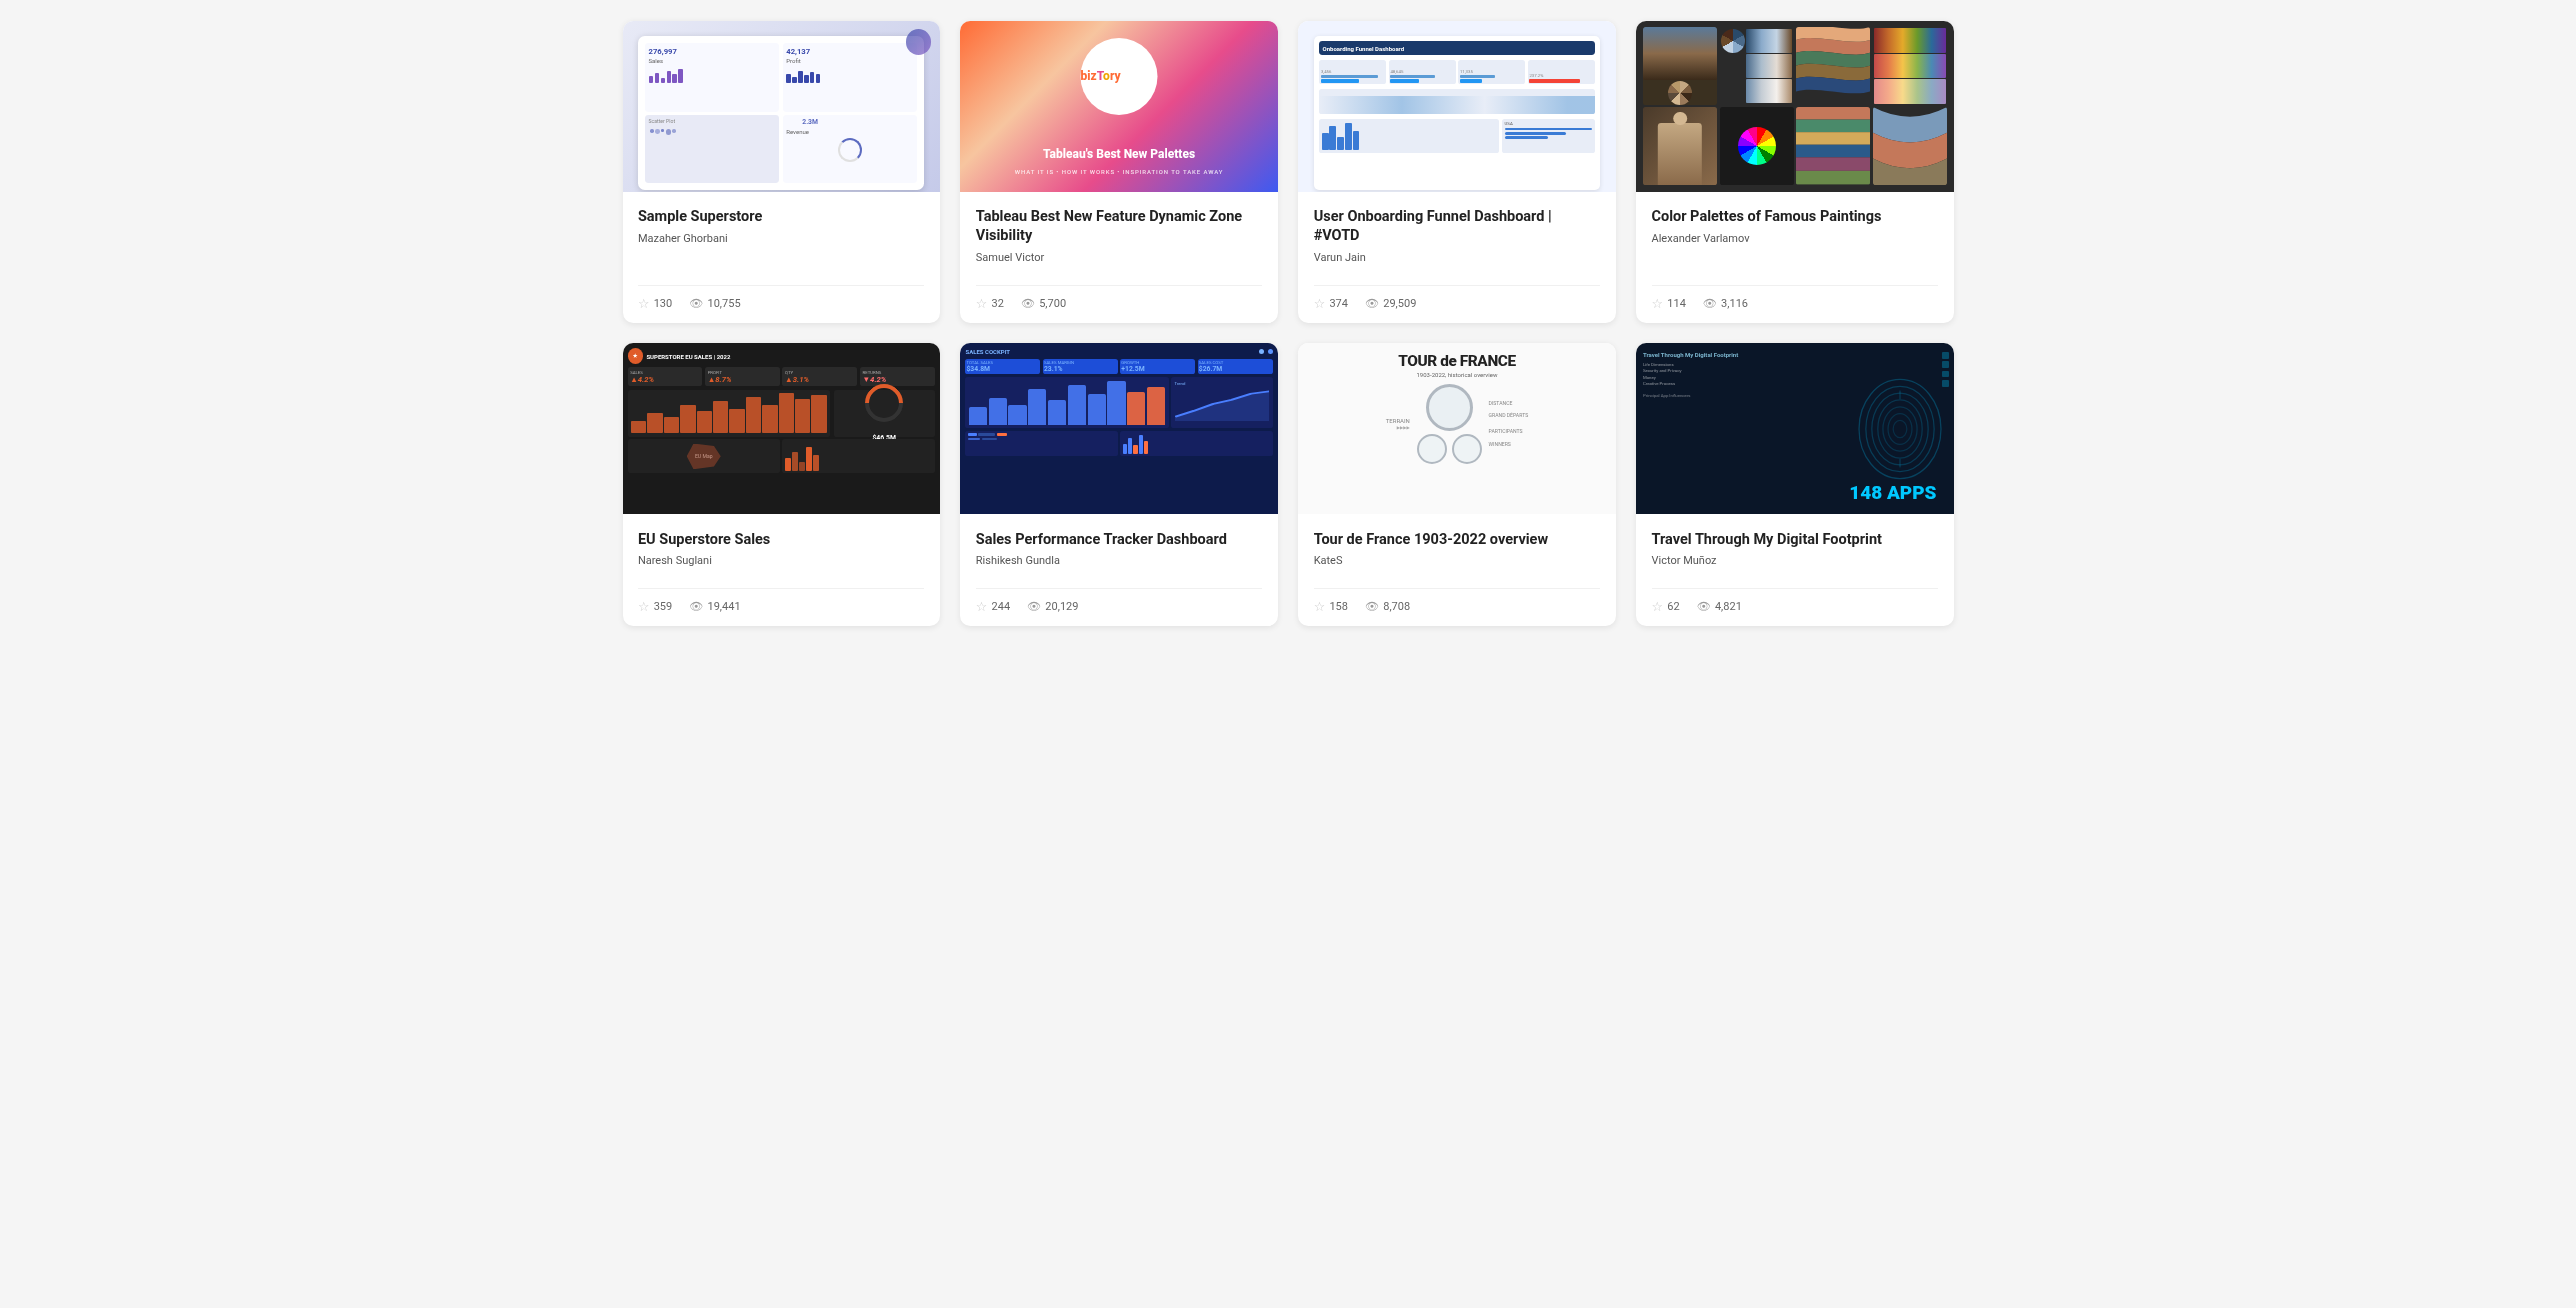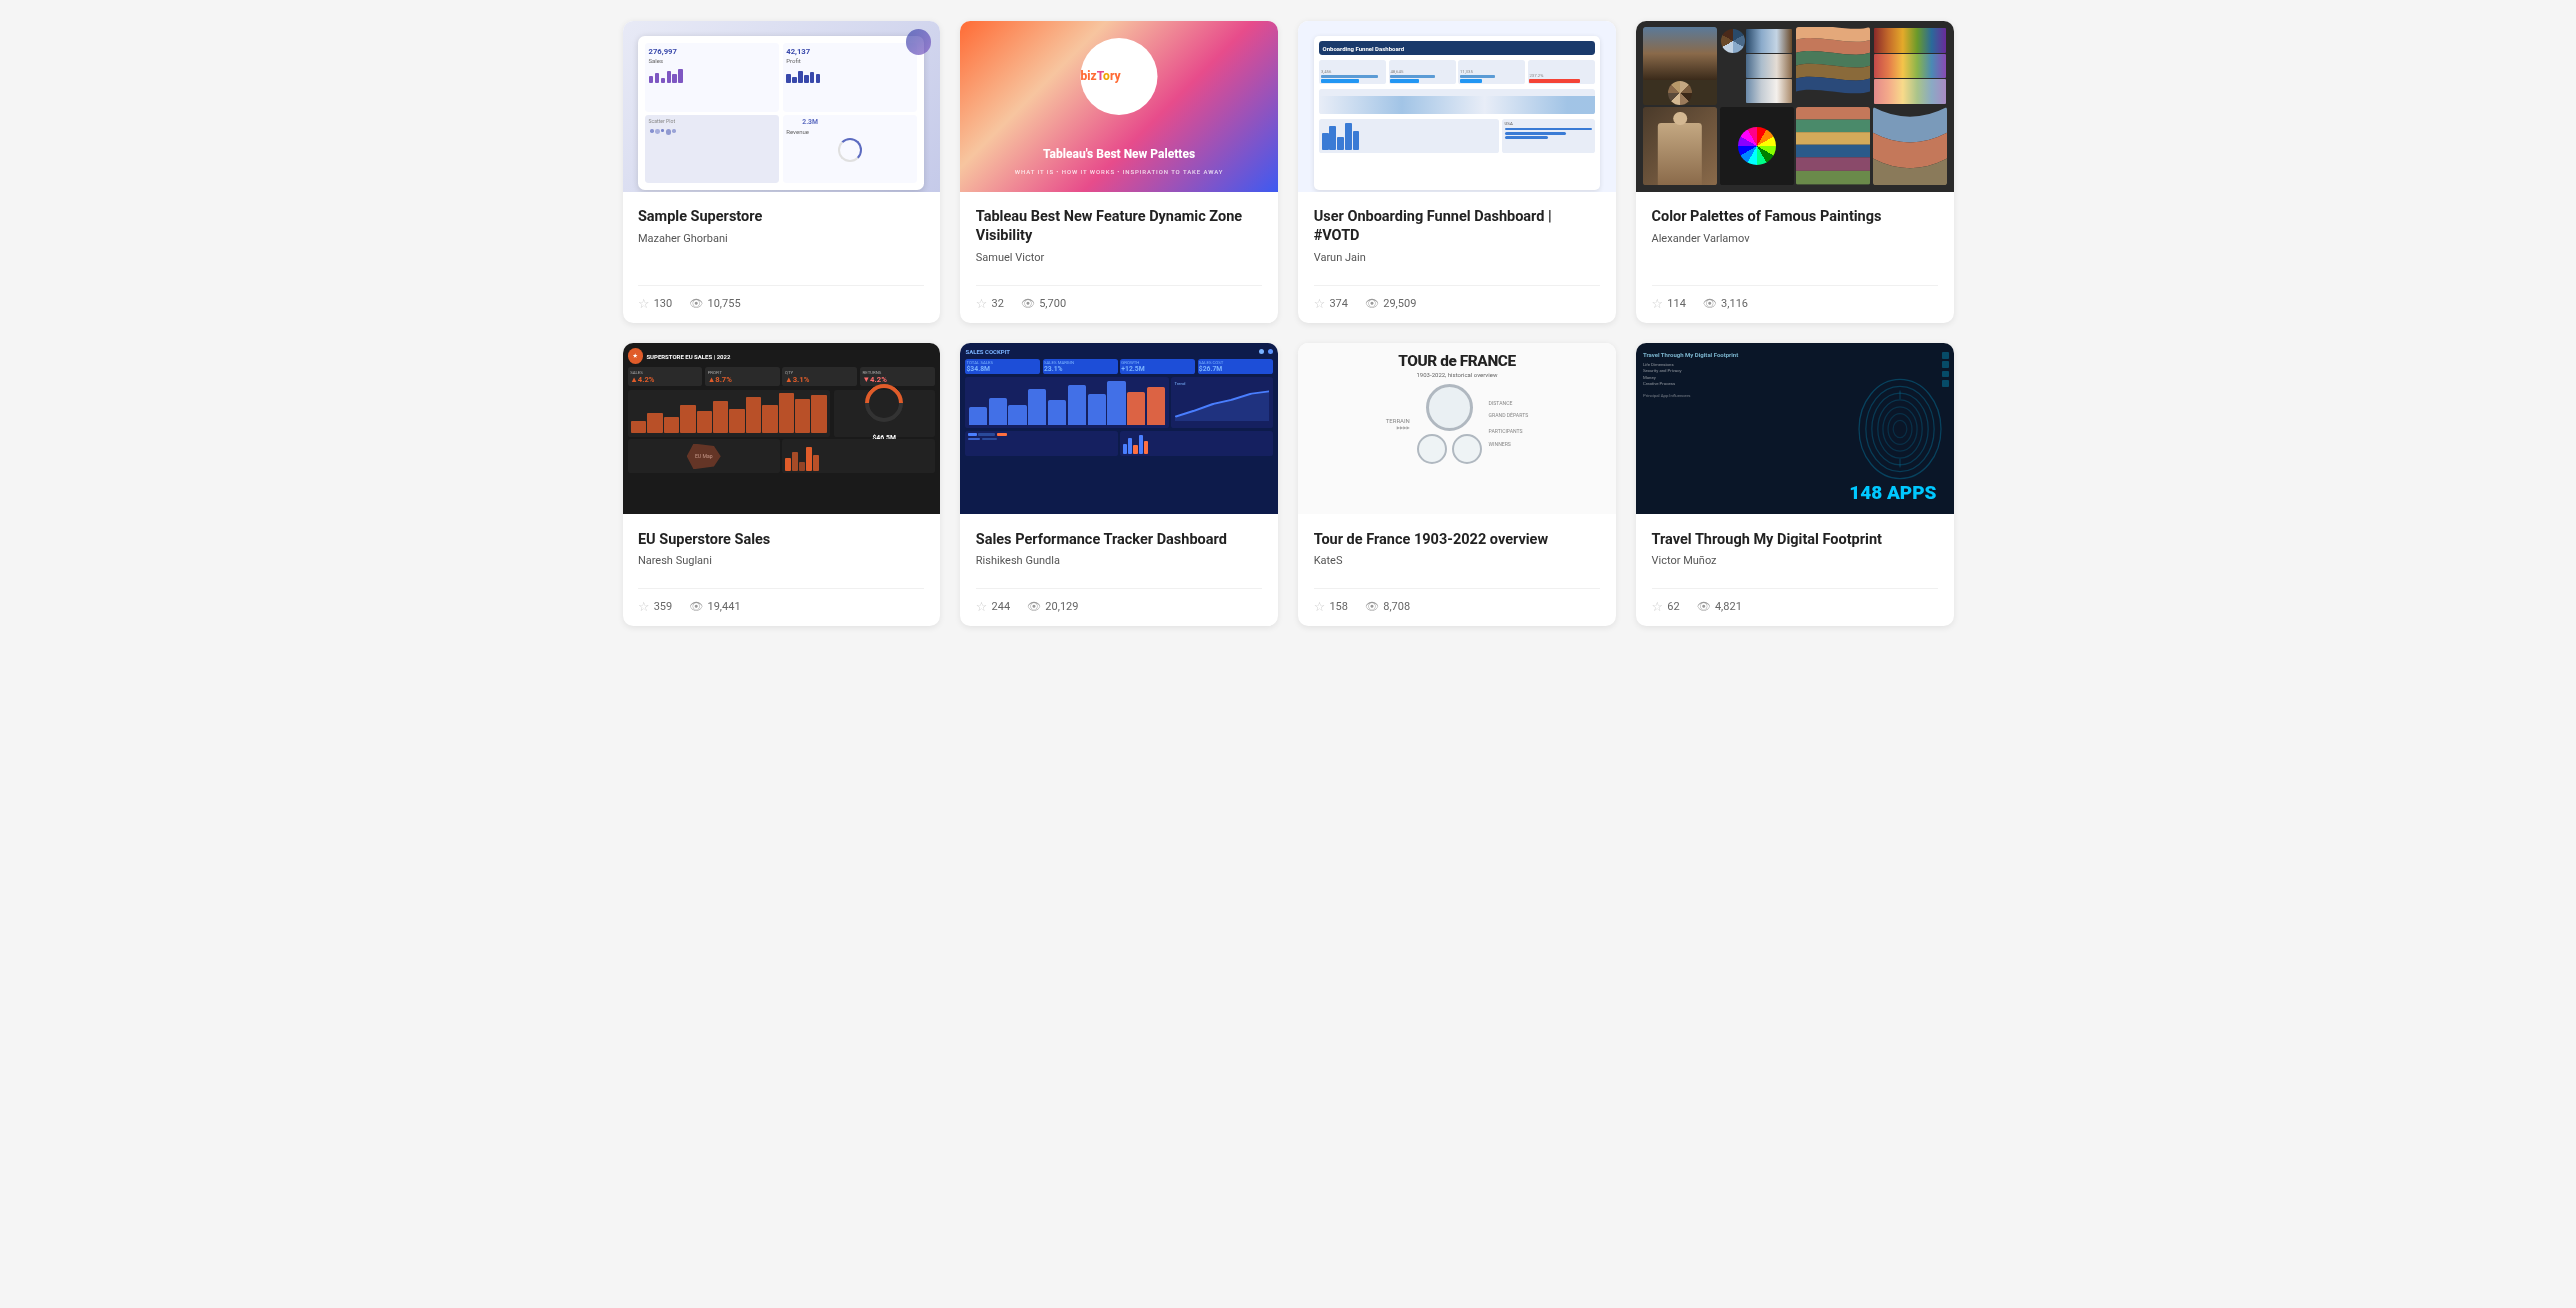--- a/index.html
+++ b/index.html
@@ -214,20 +214,21 @@
       background: #2a2a2a;
       border-radius: 2.6px;
       padding: 2.6px;
       color: #fff;
       font-size: 5.1px;
     }
     .eu-metric .ev {
       font-size: 7.7px;
       font-weight: 700;
       color: #e05c2a;
+      font-style: italic;
     }
     .eu-charts {
       display: grid;
       grid-template-columns: 2fr 1fr;
       gap: 3.4px;
     }
     .eu-line-chart {
       background: #222;
       border-radius: 2.6px;
       height: 47px;

